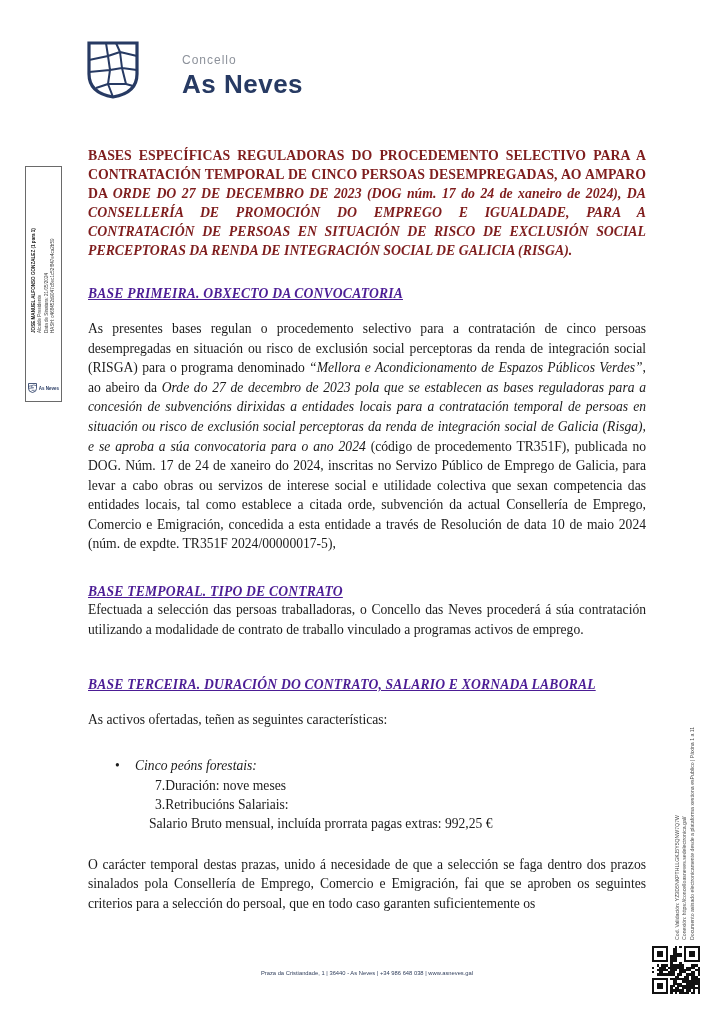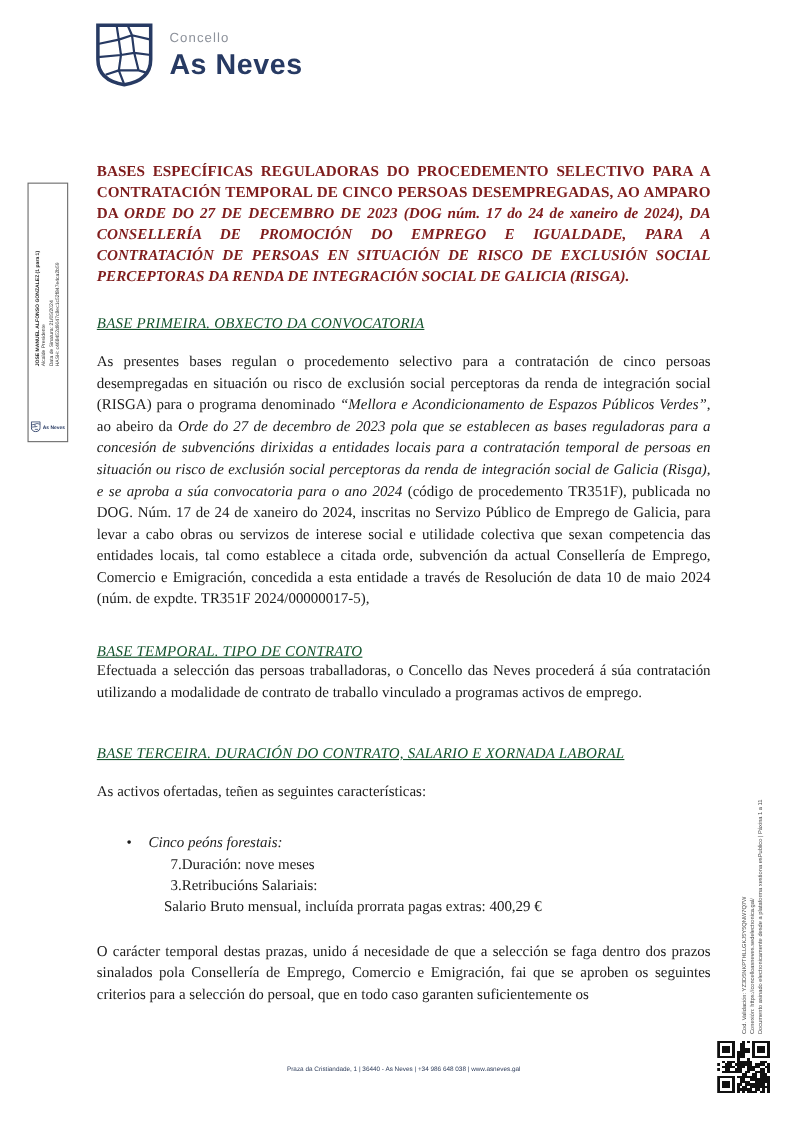--- a/index.html
+++ b/index.html
@@ -3,21 +3,21 @@
 <meta charset="utf-8">
 <style>
   * { margin:0; padding:0; box-sizing:border-box; }
   html,body { background:#ffffff; }
   .page {
     position:relative; width:724px; height:1024px; background:#fff;
     font-family:"Liberation Serif", serif; color:#1b1b1b; overflow:hidden;
   }
 
   
-  .brand { position:absolute; left:86px; top:20px; display:flex; align-items:center; }
+  .brand { position:absolute; left:86px; top:40px; display:flex; align-items:flex-end;gap:28px; }
   .brand svg { display:block; }
   .brand-text { margin-left:14px; display:flex; flex-direction:column; }
   .brand-small { font-family:"Liberation Sans", sans-serif; font-size:12px; letter-spacing:1px; color:#8d929b; margin-bottom:2px; }
   .brand-name  { font-family:"Liberation Sans", sans-serif; font-size:26px; font-weight:700; color:#273a63; letter-spacing:0.5px; }
 
   
   .sig-box { position:absolute; left:25px; top:166px; width:37px; height:236px; border:1px solid #6a6a6a; background:#fff; }
   .sig-rot { position:absolute; left:5px; top:166px; width:160px; height:26px;
              transform:rotate(-90deg); transform-origin:0 0;
              font-family:"Liberation Sans", sans-serif; font-size:4.6px; line-height:6.4px; color:#3a3a3a; white-space:nowrap; }
@@ -30,21 +30,21 @@
              transform:rotate(-90deg); transform-origin:0 0;
              font-family:"Liberation Sans", sans-serif; font-size:5.2px; line-height:7.4px; color:#4a4a4a; white-space:nowrap; }
 
   .qr { position:absolute; left:652px; top:946px; width:48px; height:48px; }
   .qr svg { width:48px; height:48px; display:block; }
 
   
   main { position:absolute; left:88px; top:146px; width:558px; }
   .doc-title { font-size:13.8px; font-weight:700; line-height:1.38; text-align:justify; color:#7f1d1d; }
   .doc-title em { font-style:italic; }
-  .base-heading { font-size:13.6px; font-weight:400; font-style:italic; text-decoration:underline; color:#14532d; letter-spacing:0.2px; }
+  .base-heading { font-size:13.6px; font-weight:700; font-style:italic; text-decoration:underline; color:#4c1d95; letter-spacing:0.2px; }
   .h1 { margin-top:26px; }
   .h2 { margin-top:30px; }
   .h3 { margin-top:38px; }
   .body-p { font-size:13.6px; line-height:1.44; text-align:justify; }
   .p1 { margin-top:17px; }
   .p2 { }
   .intro { margin-top:17px; }
   .pfinal { margin-top:21px; }
   .body-p em { }
 
@@ -302,21 +302,21 @@
     <p class="body-p intro">As activos ofertadas, teñen as seguintes características:</p>
 
     <div class="bullet-block">
       <div class="bullet-row">
         <span class="bullet-glyph">•</span>
         <em class="bullet-title">Cinco peóns forestais:</em>
       </div>
       <div class="sub-items">
         <div>7.Duración: nove meses</div>
         <div>3.Retribucións Salariais:</div>
-        <div class="salary">Salario Bruto mensual, incluída prorrata pagas extras: 400,29 €</div>
+        <div class="salary">Salario Bruto mensual, incluída prorrata pagas extras: 992,25 €</div>
       </div>
     </div>
 
     <p class="body-p pfinal">O carácter temporal destas prazas, unido á necesidade de que a selección se faga dentro dos prazos sinalados pola Consellería de Emprego, Comercio e Emigración, fai que se aproben os seguintes criterios para a selección do persoal, que en todo caso garanten suficientemente os</p>
   </main>
 
   <footer>
     <span>Praza da Cristiandade, 1 | 36440 - As Neves | +34 986 648 038 | www.asneves.gal</span>
   </footer>
 

